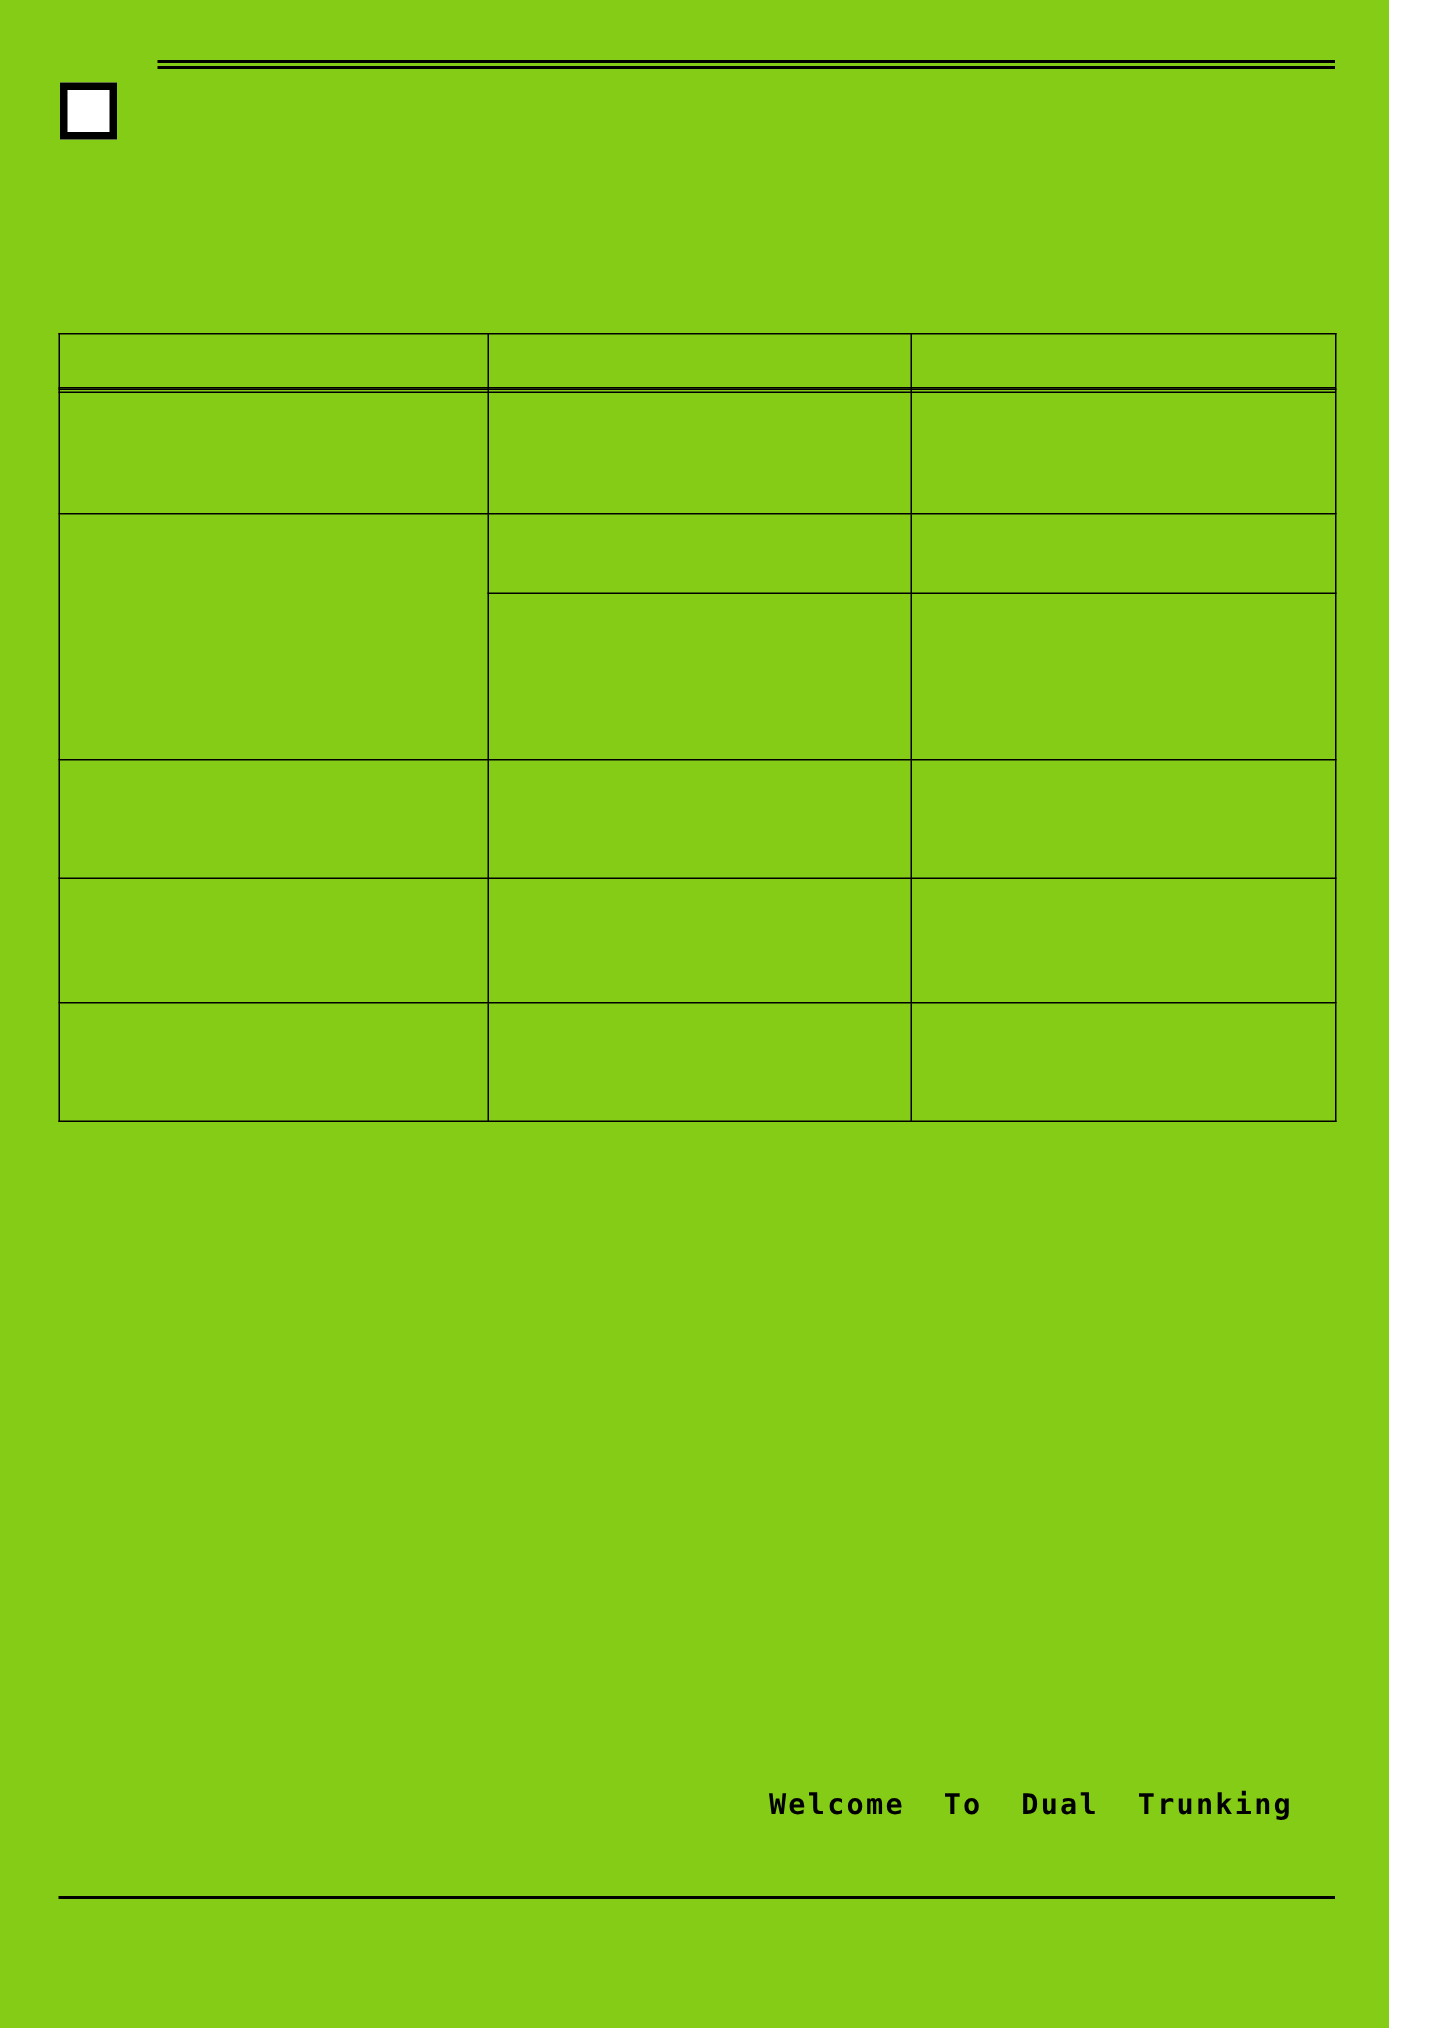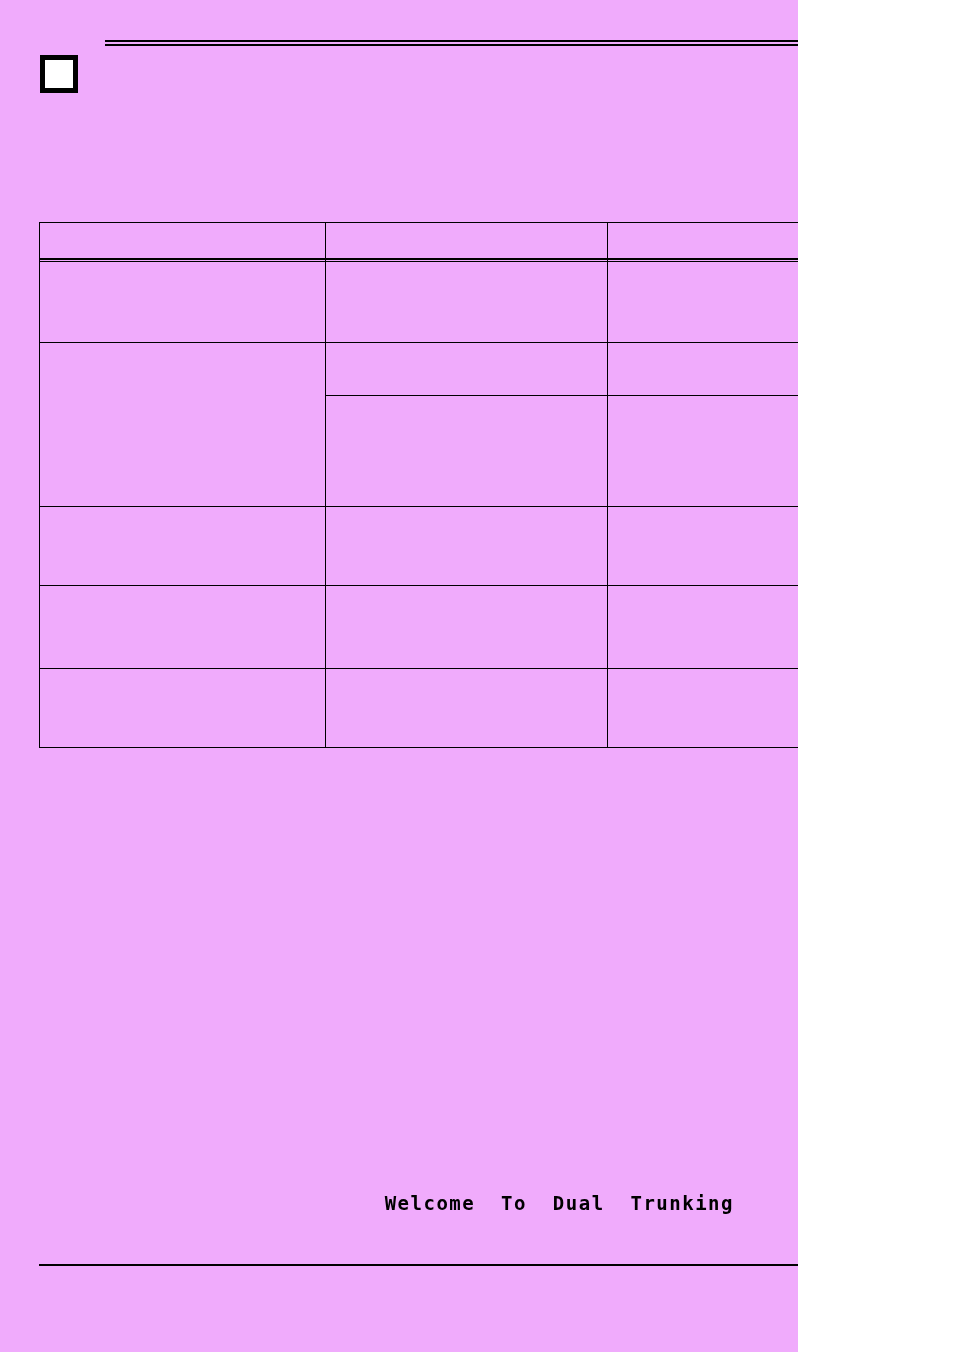--- a/index.html
+++ b/index.html
@@ -5,23 +5,23 @@
   html, body {
     margin: 0;
     padding: 0;
     background: #ffffff;
   }
   body {
     font-family: "Liberation Serif", serif;
   }
   .page {
     position: relative;
-    width: 798px;
+    width: 926px;
     height: 1352px;
-    background: #f0abfc;
+    background: #84cc16;
     overflow: hidden;
     text-decoration: underline;
   }
 
   
   .header-rule {
     position: absolute;
     left: 105px;
     top: 40px;
     width: 785px;

